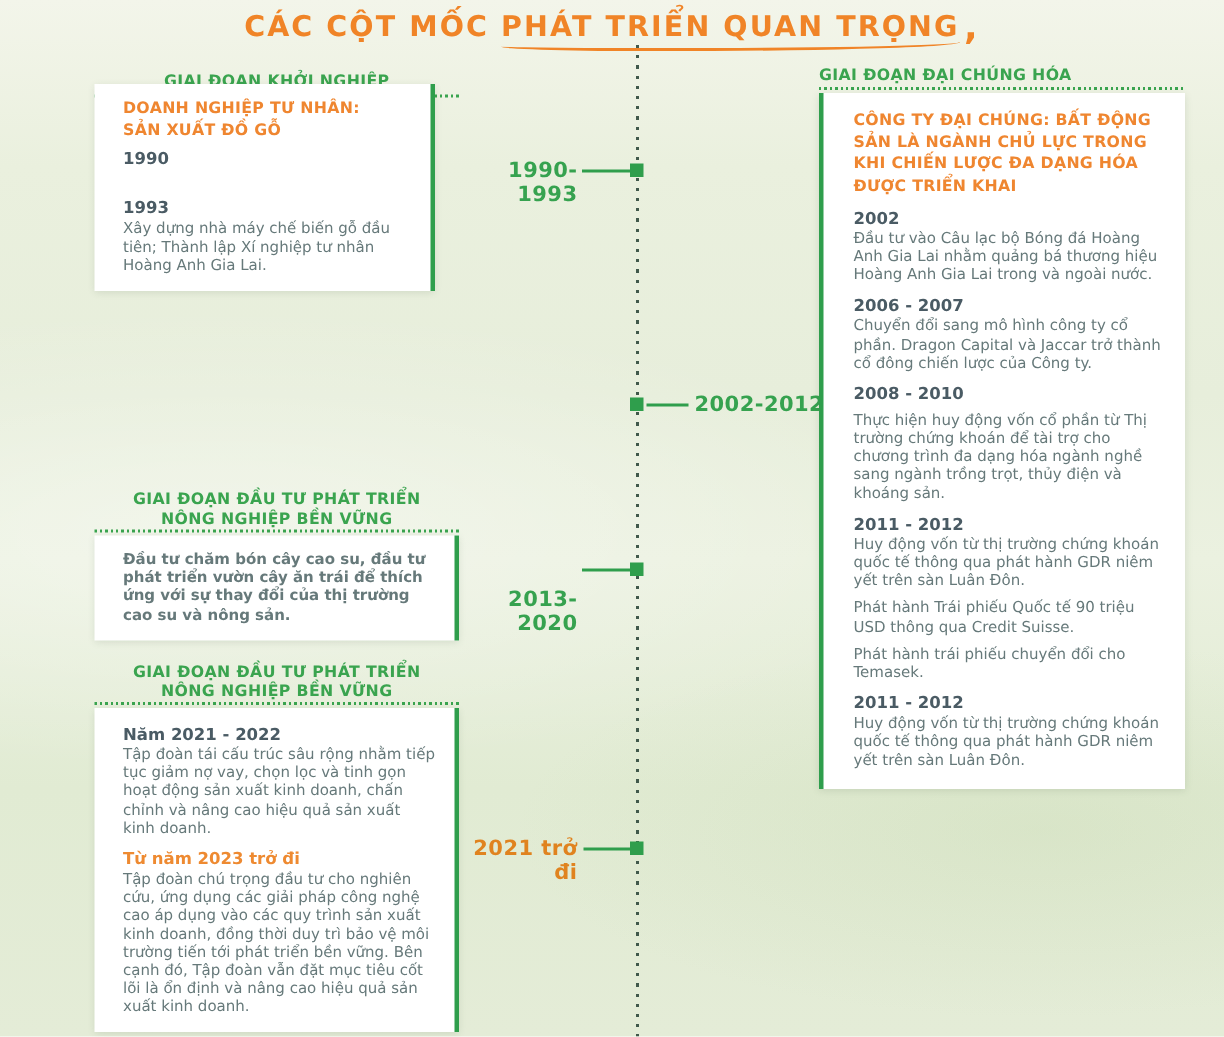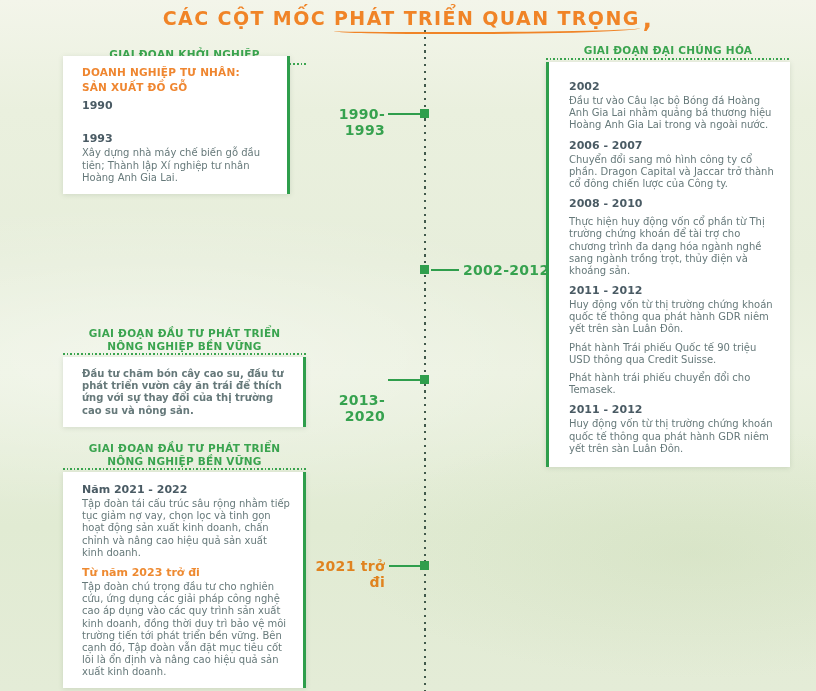--- a/index.html
+++ b/index.html
@@ -25,21 +25,21 @@
   .vline{
     position:absolute;left:424px;top:30px;width:2px;height:661px;
     background-image:repeating-linear-gradient(to bottom,#41594b 0 2.2px,transparent 2.2px 6.8px);
   }
   .tl-label{position:absolute;font-size:14px;font-weight:bold;color:#36a24f;letter-spacing:.3px;}
   .tl-label.orange{color:#e0831f;}
   .tl-connector{position:absolute;height:2px;background:#2f9e4c;}
   .tl-marker{position:absolute;width:9px;height:9px;background:#2f9e4c;}
   .sec-header{
     position:absolute;color:#3aa44f;font-weight:bold;font-size:10.5px;
-    letter-spacing:.25px;line-height:1.25;white-space:pre-line;text-align:center;
+    letter-spacing:.25px;line-height:1.25;white-space:pre-line;
   }
   .sec-header.right{text-align:center;}
   .dotline{
     position:absolute;height:2px;
     background-image:repeating-linear-gradient(to right,#3aa44f 0 1.6px,transparent 1.6px 3.6px);
   }
   .mbox{
     position:absolute;background:#ffffff;box-shadow:0 1px 5px rgba(60,90,60,.15);
     padding:9px 12px 10px 19px;box-sizing:border-box;
   }
@@ -92,20 +92,24 @@
     </div>
     <div>
       <div class="year" style="margin-top:20px;">1993</div>
       <div class="btext">Xây dựng nhà máy chế biến gỗ đầu tiên; Thành lập Xí nghiệp tư nhân Hoàng Anh Gia Lai.</div>
     </div>
   </div>
 
   <div class="sec-header" style="left:546px;top:44px;width:244px;">GIAI ĐOẠN ĐẠI CHÚNG HÓA</div>
   <div class="dotline" style="left:546px;top:58px;width:244px;"></div>
   <div class="mbox lb" style="left:546px;top:62px;width:244px;min-height:398px;">
+    <div class="box-title">CÔNG TY ĐẠI CHÚNG: BẤT ĐỘNG
+SẢN LÀ NGÀNH CHỦ LỰC TRONG
+KHI CHIẾN LƯỢC ĐA DẠNG HÓA
+ĐƯỢC TRIỂN KHAI</div>
 
     <div>
       <div class="year">2002</div>
       <div class="btext">Đầu tư vào Câu lạc bộ Bóng đá Hoàng Anh Gia Lai nhằm quảng bá thương hiệu Hoàng Anh Gia Lai trong và ngoài nước.</div>
     </div>
 
     <div>
       <div class="year">2006 - 2007</div>
       <div class="btext">Chuyển đổi sang mô hình công ty cổ phần. Dragon Capital và Jaccar trở thành cổ đông chiến lược của Công ty.</div>
     </div>

